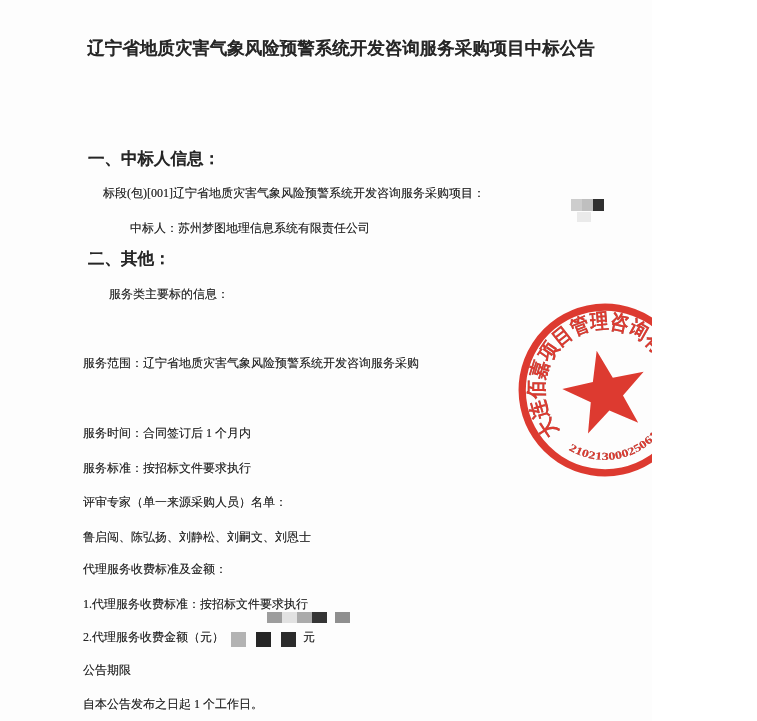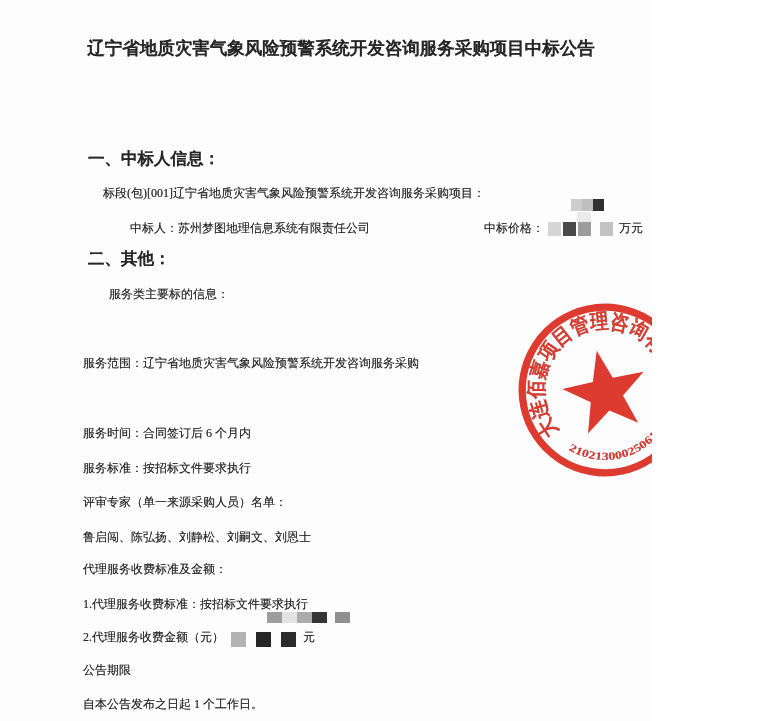--- a/index.html
+++ b/index.html
@@ -69,43 +69,32 @@
       <span class="mz" style="background: rgb(48, 48, 48);"></span>
     </span>
   <span class="mosaic mosaic-abs m-lotfaint" style="left:577px;top:212px">
       <span class="mz" style="background: rgb(234, 234, 234);"></span>
     </span>
 
   <div class="line" style="left:130px;top:220px">
     <span>中标人：苏州梦图地理信息系统有限责任公司</span>
   </div>
 
-  <div class="line" style="left:484px;top:220px">
-    <span>中标价格：</span>
-    <span class="mosaic m-price">
-        <span class="mz" style="background: rgb(213, 213, 213);"></span>
-        <span class="mz" style="background: rgb(74, 74, 74);"></span>
-        <span class="mz" style="background: rgb(156, 156, 156);"></span>
-        <span class="mz gap"></span>
-        <span class="mz" style="background: rgb(195, 195, 195);"></span>
-      </span>
-    <span>万元</span>
-  </div>
 
   <div class="h" style="left:88px;top:248px">二、其他：</div>
 
   <div class="line" style="left:109px;top:286px">
     <span>服务类主要标的信息：</span>
   </div>
 
   <div class="line" style="left:83px;top:355px">
     <span>服务范围：辽宁省地质灾害气象风险预警系统开发咨询服务采购</span>
   </div>
   <div class="line" style="left:83px;top:425px">
-    <span>服务时间：合同签订后 6 个月内</span>
+    <span>服务时间：合同签订后 1 个月内</span>
   </div>
   <div class="line" style="left:83px;top:460px">
     <span>服务标准：按招标文件要求执行</span>
   </div>
   <div class="line" style="left:83px;top:494px">
     <span>评审专家（单一来源采购人员）名单：</span>
   </div>
   <div class="line" style="left:83px;top:529px">
     <span>鲁启闯、陈弘扬、刘静松、刘嗣文、刘恩士</span>
   </div>

